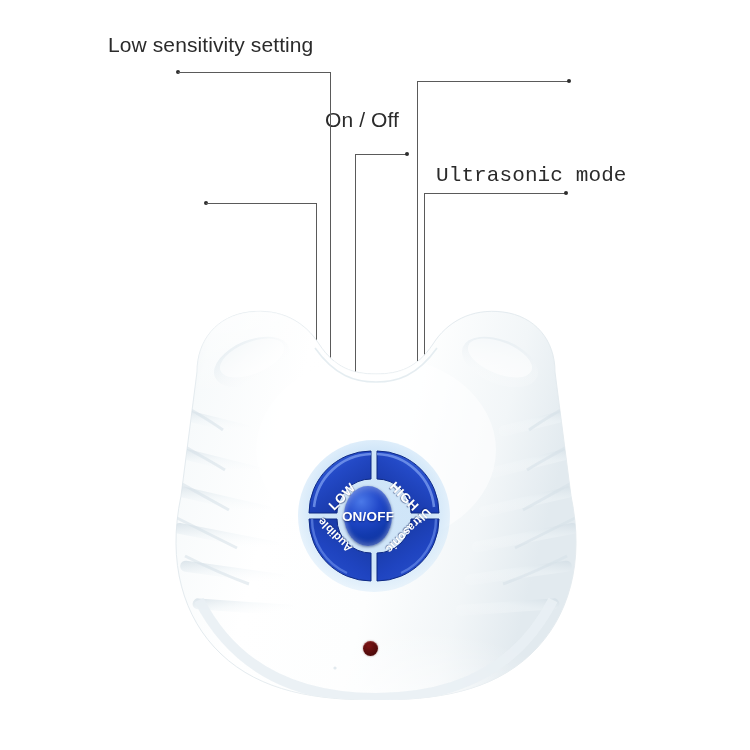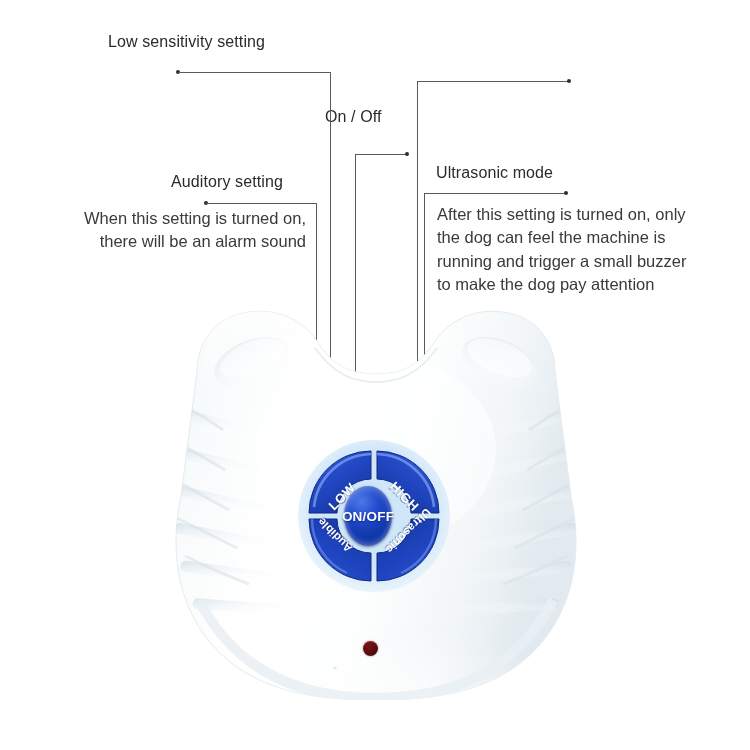--- a/index.html
+++ b/index.html
@@ -11,21 +11,21 @@
   }
   #stage {
     position: relative;
     width: 750px; height: 750px;
     background: #ffffff;
   }
   
   .label {
     position: absolute;
     color: #2b2b2b;
-    font-size: 16px;
+    font-size: 21px;
     line-height: 1.18;
     white-space: nowrap;
     letter-spacing: 0.1px;
     text-align: center;
   }
   .desc {
     position: absolute;
     color: #3a3a3a;
     font-size: 16.5px;
     line-height: 1.42;
@@ -115,31 +115,24 @@
 </head>
 <body>
 
 <div id="stage">
 
   <div class="label" style="left:108px; top:33px;">Low sensitivity setting</div>
 
 
   <div class="label" style="left:325px; top:108px;">On / Off</div>
 
-  <div class="label" style="left:171px; top:173px;">Auditory setting</div>
-
-  <div class="label" style="left:436px; top:164px;">Ultrasonic mode</div>
-
-  <div class="desc left-blk" style="left:48px; top:207px; width:258px;">When this setting is turned on,
-there will be an alarm sound</div>
-
-  <div class="desc right-blk" style="left:437px; top:203px; width:290px;">After this setting is turned on, only
-the dog can feel the machine is
-running and trigger a small buzzer
-to make the dog pay attention</div>
+
+  <div class="label" style="left:436px; top:164px;font-family:Liberation Mono, monospace;">Ultrasonic mode</div>
+
+
 
   <div class="label" style="left:348px; top:591px;">Indicator light</div>
 
   <div class="dot" style="left:176px; top:70px;"></div>
   <div class="lx" style="left:178px; top:72px; width:152px;"></div>
   <div class="ly" style="left:330px; top:72px; height:405px;"></div>
 
   <div class="ly" style="left:417px; top:81px; height:396px;"></div>
   <div class="lx" style="left:417px; top:81px; width:152px;"></div>
   <div class="dot" style="left:567px; top:79px;"></div>

